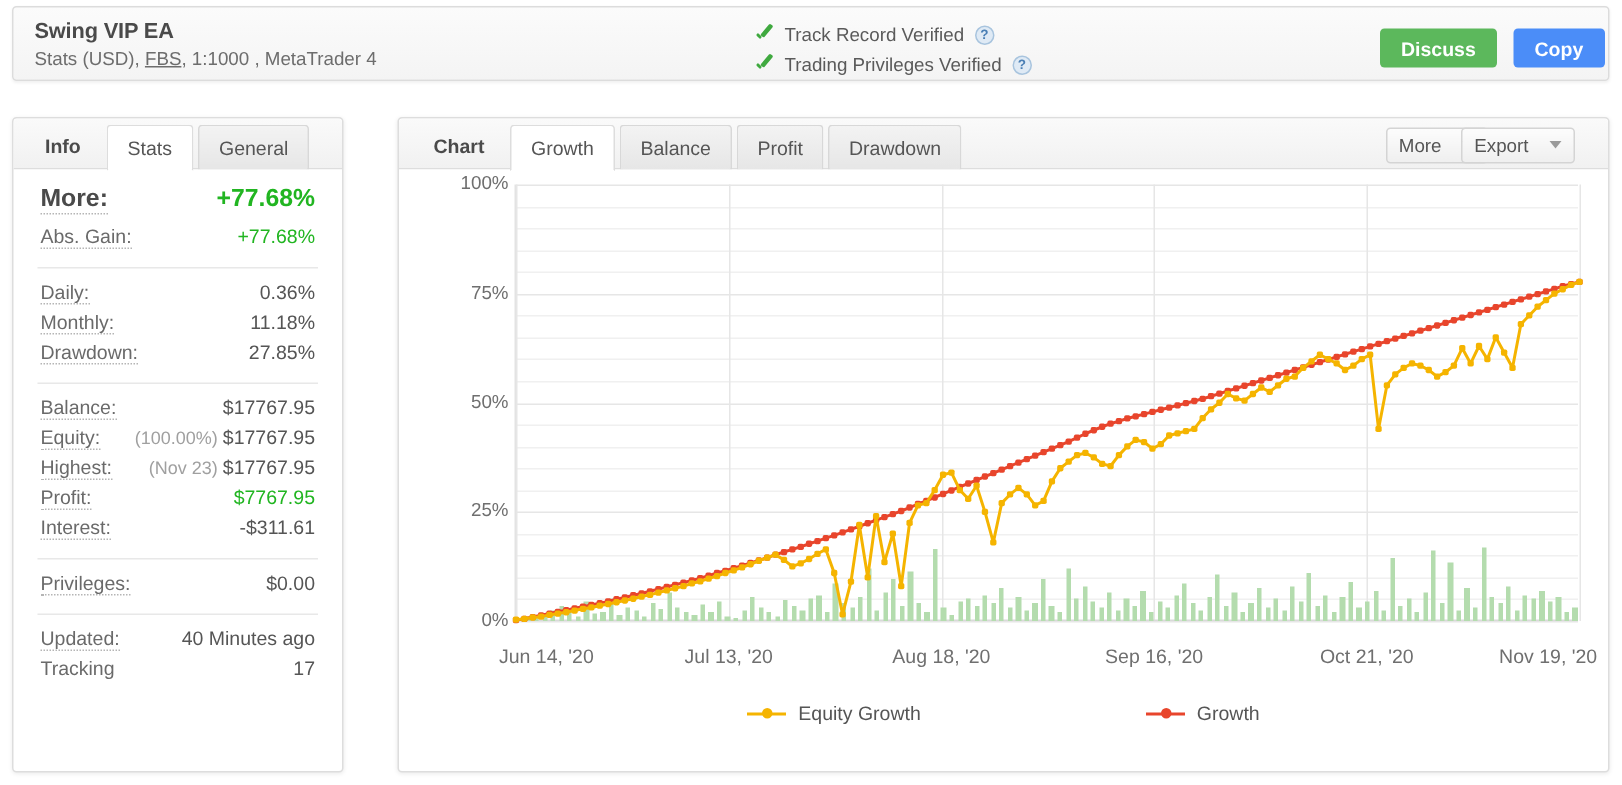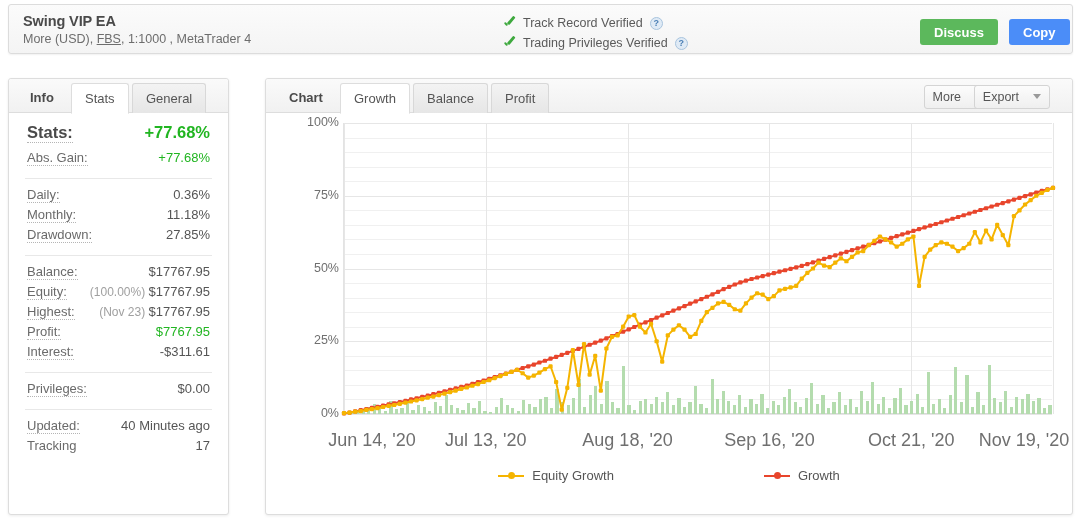--- a/index.html
+++ b/index.html
@@ -162,21 +162,21 @@
     position: absolute; left: 0; bottom: 0; width: 100%; height: 1px;
     background: #d9d9d9;
   }
   .ylabel {
     position: absolute; right: 713px; text-align: right;
     font-size: 12.5px; color: #6f6f6f; width: 60px;
     transform: translateY(-8px);
   }
   .xlabel {
     position: absolute; top: 307px;
-    font-size: 18px; color: #6f6f6f; white-space: nowrap;
+    font-size: 13px; color: #6f6f6f; white-space: nowrap;
     transform: translateX(-50%);
   }
   .bar { position: absolute; bottom: 0; background: #b4dcae; }
   svg.series { position: absolute; left: 0; top: 0; overflow: visible; }
 
   .legend {
     position: absolute; left: 0; right: 0; top: 355px;
     display: flex; justify-content: center; gap: 150px;
   }
   .leg-item { display: flex; align-items: center; font-size: 13px; color: #555; justify-content: center; }
@@ -188,21 +188,21 @@
     position: absolute; left: 10px; top: 1.5px;
     width: 7px; height: 7px; border-radius: 50%;
   }
 </style>
 </head>
 <body>
 
 <div class="header">
   <div class="hdr-title">Swing VIP EA</div>
   <div class="hdr-sub">
-    <span>More (USD), </span><span class="uline">FBS</span><span>, 1:1000 , MetaTrader 4</span>
+    <span>Stats (USD), </span><span class="uline">FBS</span><span>, 1:1000 , MetaTrader 4</span>
   </div>
 
   <div class="verif-block">
     <div class="verif-row">
       <span class="vcheck"></span>
       <span class="verif-label">Track Record Verified</span>
       <span class="qmark">?</span>
     </div>
     <div class="verif-row">
       <span class="vcheck"></span>
@@ -216,21 +216,21 @@
 </div>
 
 <div class="panel left-panel">
   <div class="tabstrip" id="left-tabs">
       <div class="tab head" style="left: 8px;"><span>Info</span></div>
       <div class="tab active" style="left: 62px;"><span>Stats</span></div>
       <div class="tab inactive" style="left: 123px;"><span>General</span></div>
     </div>
   <div class="stats" id="stats-body" style="padding-top: 10px;">
       <div class="srow big">
-        <span class="lbl">Stats:</span>
+        <span class="lbl">More:</span>
         <span class="val green">+77.68%</span>
       </div>
       <div class="srow">
         <span class="lbl">Abs. Gain:</span>
         <span class="val green">+77.68%</span>
       </div>
       <div class="sep"></div>
       <div class="srow">
         <span class="lbl">Daily:</span>
         <span class="val">0.36%</span>
@@ -286,20 +286,21 @@
     <div class="ctrl ctrl-more">
       <span>More</span><span class="caret"></span>
     </div>
     <div class="ctrl ctrl-export">
       <span>Export</span><span class="caret"></span>
     </div>
   <div class="tab head" style="left: 10px;"><span>Chart</span></div>
       <div class="tab active" style="left: 74px;"><span>Growth</span></div>
       <div class="tab inactive" style="left: 147px;"><span>Balance</span></div>
       <div class="tab inactive" style="left: 225px;"><span>Profit</span></div>
+      <div class="tab inactive" style="left: 286px;"><span>Drawdown</span></div>
     </div>
 
   <div class="chart-wrap">
     <div class="plot" id="plot">
         <div class="gridline-h major" style="top: 291px;"></div>
         <div class="gridline-h" style="top: 276.45px;"></div>
         <div class="gridline-h" style="top: 261.9px;"></div>
         <div class="gridline-h" style="top: 247.35px;"></div>
         <div class="gridline-h" style="top: 232.8px;"></div>
         <div class="gridline-h major" style="top: 218.25px;"></div>

